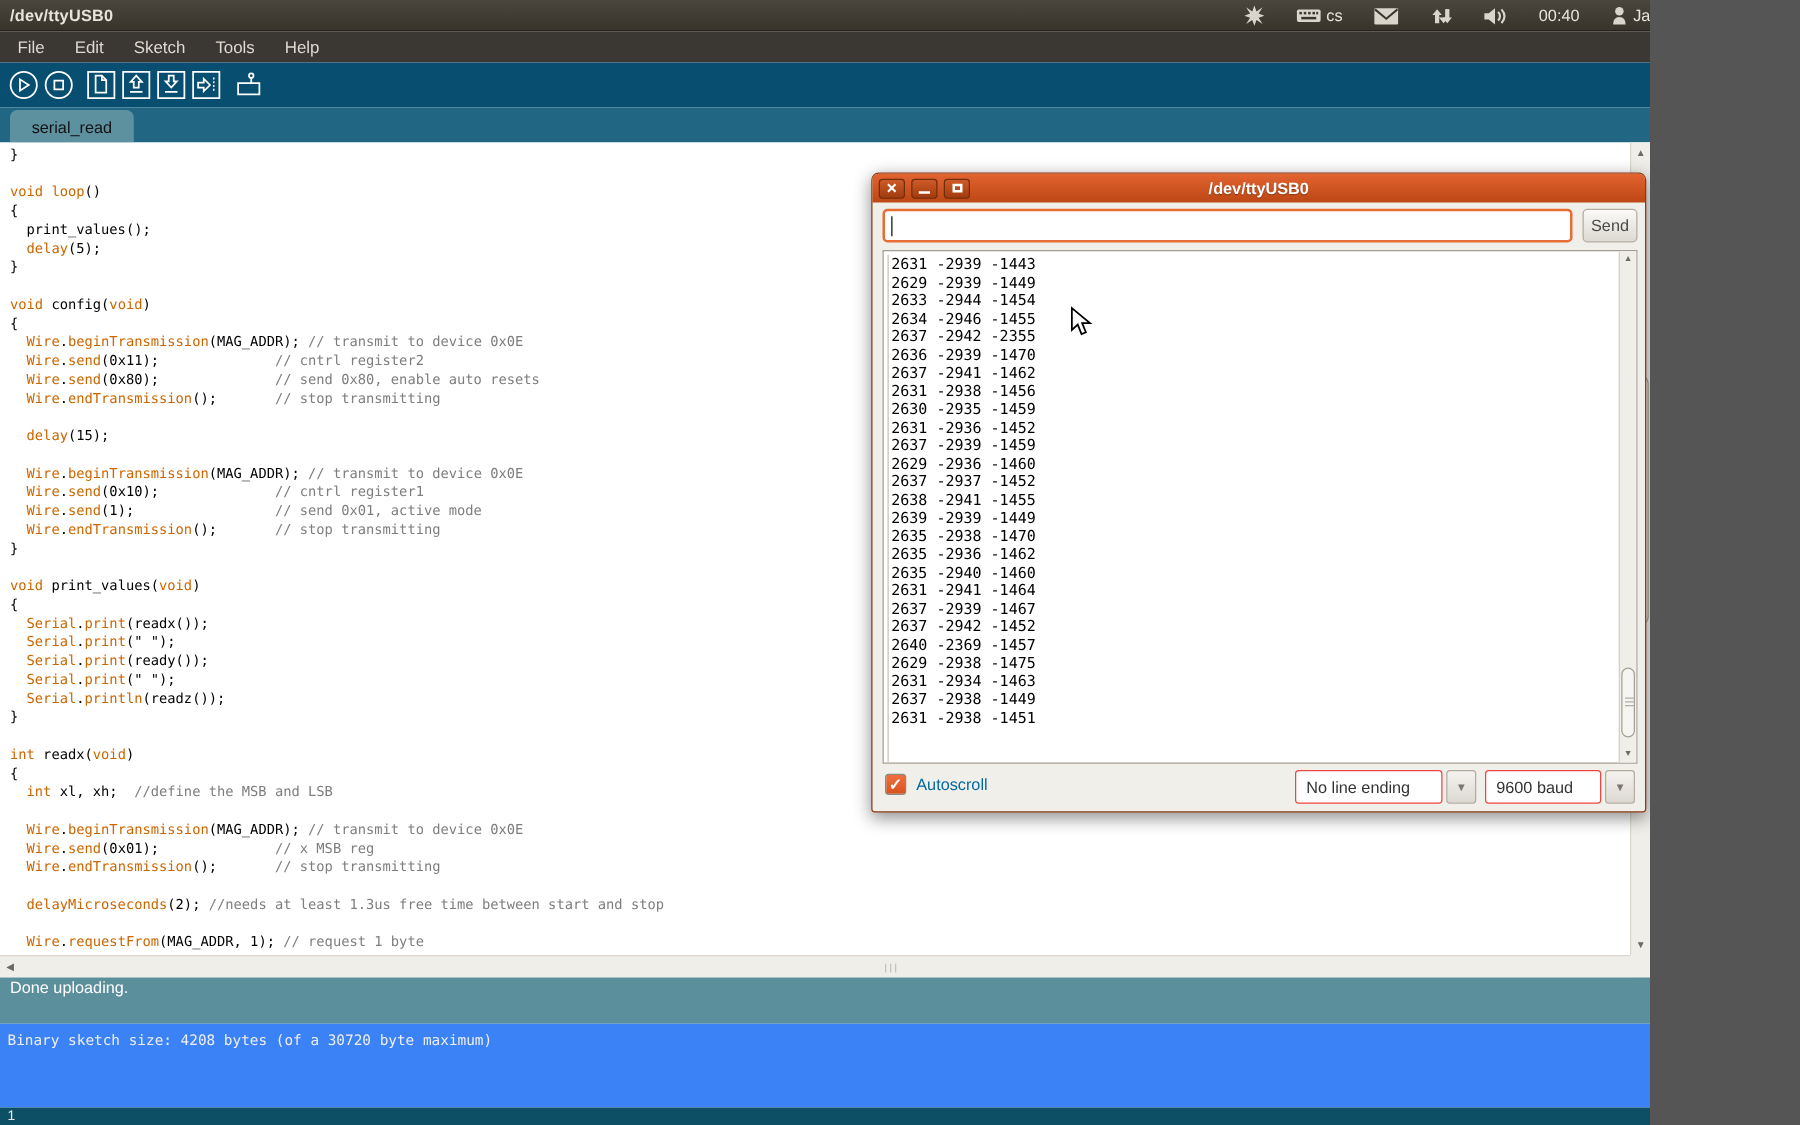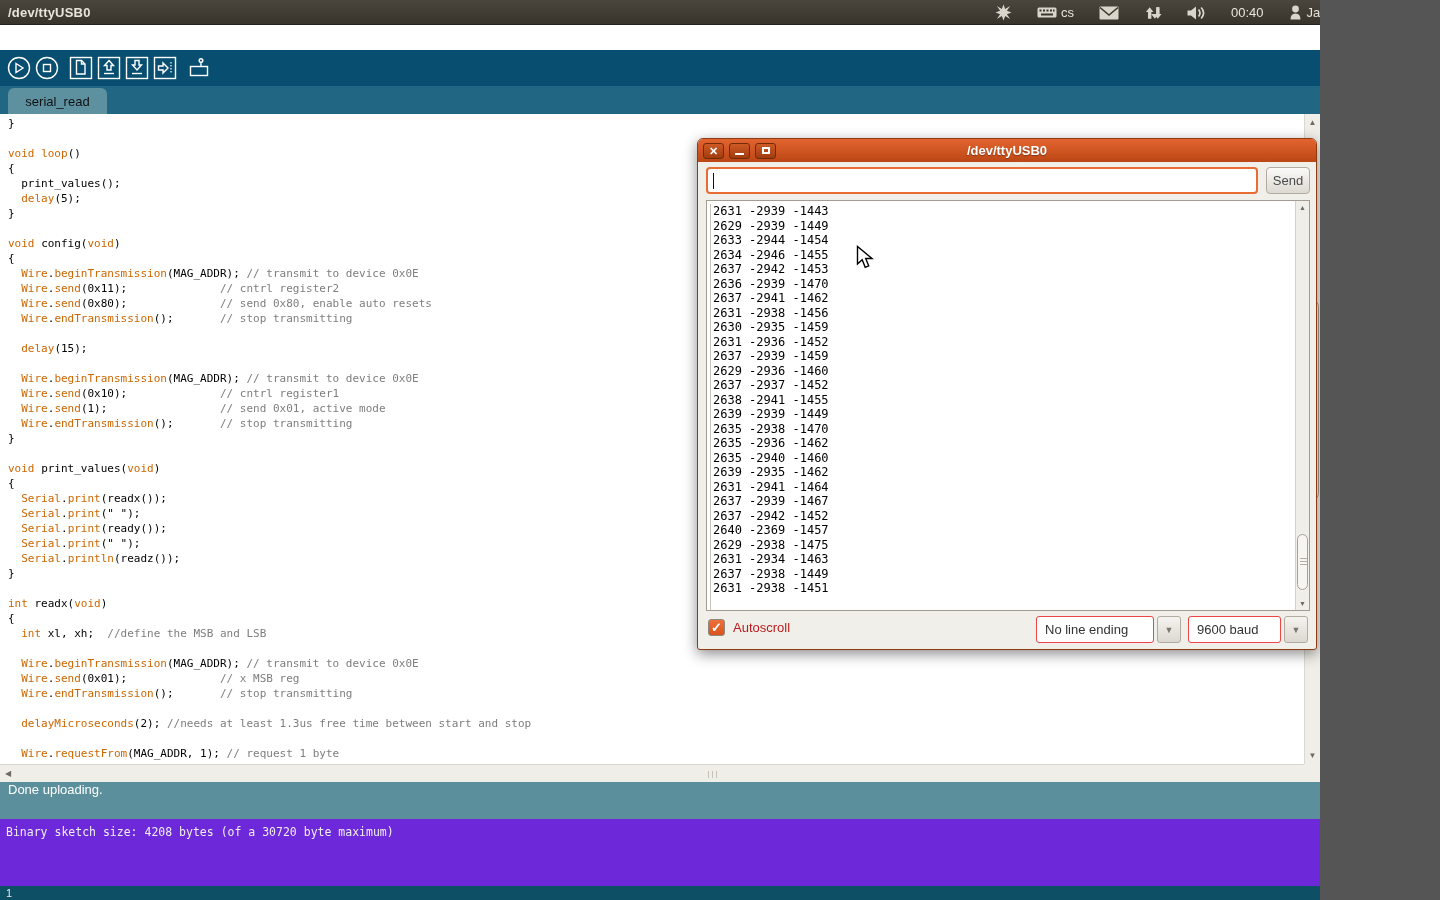--- a/index.html
+++ b/index.html
@@ -70,21 +70,21 @@
   .hthumb { position:absolute; left:2px; top:1px; height:15px; width:1418px; border-radius:7px; }
   .grip-v { position:absolute; top:5px; width:1px; height:7px; background:#c6c1b8; }
   .corner { position:absolute; right:0; top:764px; width:16px; height:18px; background:#f0eee9; }
   
   .statusbar {
     position:absolute; left:0; top:782px; width:1440px; height:37px;
     background:#5b8f9b; color:#fff; font-size:13px; display:flex; align-items:flex-start; padding-left:8px;
   }
   .console {
     position:absolute; left:0; top:819px; width:1440px; height:67px;
-    background:#6d28d9; color:#eee; font-family:"DejaVu Sans Mono", monospace; font-size:11.5px;
+    background:#3b82f6; color:#eee; font-family:"DejaVu Sans Mono", monospace; font-size:11.5px;
     padding:6px 0 0 6px;
   }
   .footerline {
     position:absolute; left:0; top:886px; width:1440px; height:14px;
     background:#0d5065; color:#e8e8e8; font-size:11px; padding-left:6px; line-height:14px;
   }
   
   .sm-window {
     position:absolute; left:697px; top:138px; width:620px; height:512px;
     background:#f1efe9; border:1px solid #8f3a10; border-radius:6px 6px 3px 3px;
@@ -135,21 +135,21 @@
   .sm-vthumb {
     position:absolute; left:1px; top:333px; width:11px; height:56px;
     background:#f6f5f2; border:1px solid #a7a198; border-radius:6px;
   }
   .sm-bottom { position:absolute; left:0; top:477px; width:100%; height:30px; }
   .sm-check {
     position:absolute; left:10px; top:3px; width:17px; height:17px; border-radius:3px;
     border:1px solid #8f887c; background:linear-gradient(#ef6f3c,#d9531e);
     color:#fff; font-size:13px; font-weight:bold; text-align:center; line-height:16px;
   }
-  .sm-check-label { position:absolute; left:35px; top:4px; font-size:13px; color:#b91c1c; }
+  .sm-check-label { position:absolute; left:35px; top:4px; font-size:13px; color:#0369a1; }
   .combo-field {
     position:absolute; top:0; height:27px; background:#fff; border:1px solid #ef4444; border-radius:3px;
     font-size:13px; color:#333; padding-left:8px; display:flex; align-items:center;
   }
   .combo-btn {
     position:absolute; top:0; width:24px; height:27px;
     background:linear-gradient(#f5f3f0,#dcd8d1); border:1px solid #b2ab9f; border-radius:3px;
     display:flex; align-items:center; justify-content:center; color:#7b766e; font-size:9px;
   }
   
@@ -223,20 +223,27 @@
               <line x1="3.4" y1="3.4" x2="5.8" y2="5.8"></line>
               <line x1="12.2" y1="12.2" x2="14.6" y2="14.6"></line>
               <line x1="14.6" y1="3.4" x2="12.2" y2="5.8"></line>
               <line x1="5.8" y1="12.2" x2="3.4" y2="14.6"></line>
             </g>
           </svg>
         </span>
     </div>
   </header>
 
+  <nav class="menubar">
+    <span class="menu-item">File</span>
+    <span class="menu-item">Edit</span>
+    <span class="menu-item">Sketch</span>
+    <span class="menu-item">Tools</span>
+    <span class="menu-item">Help</span>
+  </nav>
 
   <div class="toolbar">
     <div class="tool-btn">
       <svg width="26" height="26" viewBox="0 0 26 26" fill="none" stroke="#fff" stroke-width="1.4">
           <circle cx="13" cy="13" r="10.5"></circle>
           <path d="M10,8.5 L17,13 L10,17.5 Z"></path>
         </svg>
     </div>
     <div class="tool-btn">
       <svg width="26" height="26" viewBox="0 0 26 26" fill="none" stroke="#fff" stroke-width="1.4">
@@ -357,35 +364,34 @@
     <div class="sm-send">
       <span>Send</span>
     </div>
 
     <div class="sm-output-wrap">
       <div class="sm-output">
           <div class="serial-line">2631 -2939 -1443</div>
           <div class="serial-line">2629 -2939 -1449</div>
           <div class="serial-line">2633 -2944 -1454</div>
           <div class="serial-line">2634 -2946 -1455</div>
-          <div class="serial-line">2637 -2942 -1453</div>
+          <div class="serial-line">2637 -2942 -2355</div>
           <div class="serial-line">2636 -2939 -1470</div>
           <div class="serial-line">2637 -2941 -1462</div>
           <div class="serial-line">2631 -2938 -1456</div>
           <div class="serial-line">2630 -2935 -1459</div>
           <div class="serial-line">2631 -2936 -1452</div>
           <div class="serial-line">2637 -2939 -1459</div>
           <div class="serial-line">2629 -2936 -1460</div>
           <div class="serial-line">2637 -2937 -1452</div>
           <div class="serial-line">2638 -2941 -1455</div>
           <div class="serial-line">2639 -2939 -1449</div>
           <div class="serial-line">2635 -2938 -1470</div>
           <div class="serial-line">2635 -2936 -1462</div>
           <div class="serial-line">2635 -2940 -1460</div>
-          <div class="serial-line">2639 -2935 -1462</div>
           <div class="serial-line">2631 -2941 -1464</div>
           <div class="serial-line">2637 -2939 -1467</div>
           <div class="serial-line">2637 -2942 -1452</div>
           <div class="serial-line">2640 -2369 -1457</div>
           <div class="serial-line">2629 -2938 -1475</div>
           <div class="serial-line">2631 -2934 -1463</div>
           <div class="serial-line">2637 -2938 -1449</div>
           <div class="serial-line">2631 -2938 -1451</div>
         </div>
       <div class="sm-vscroll">

